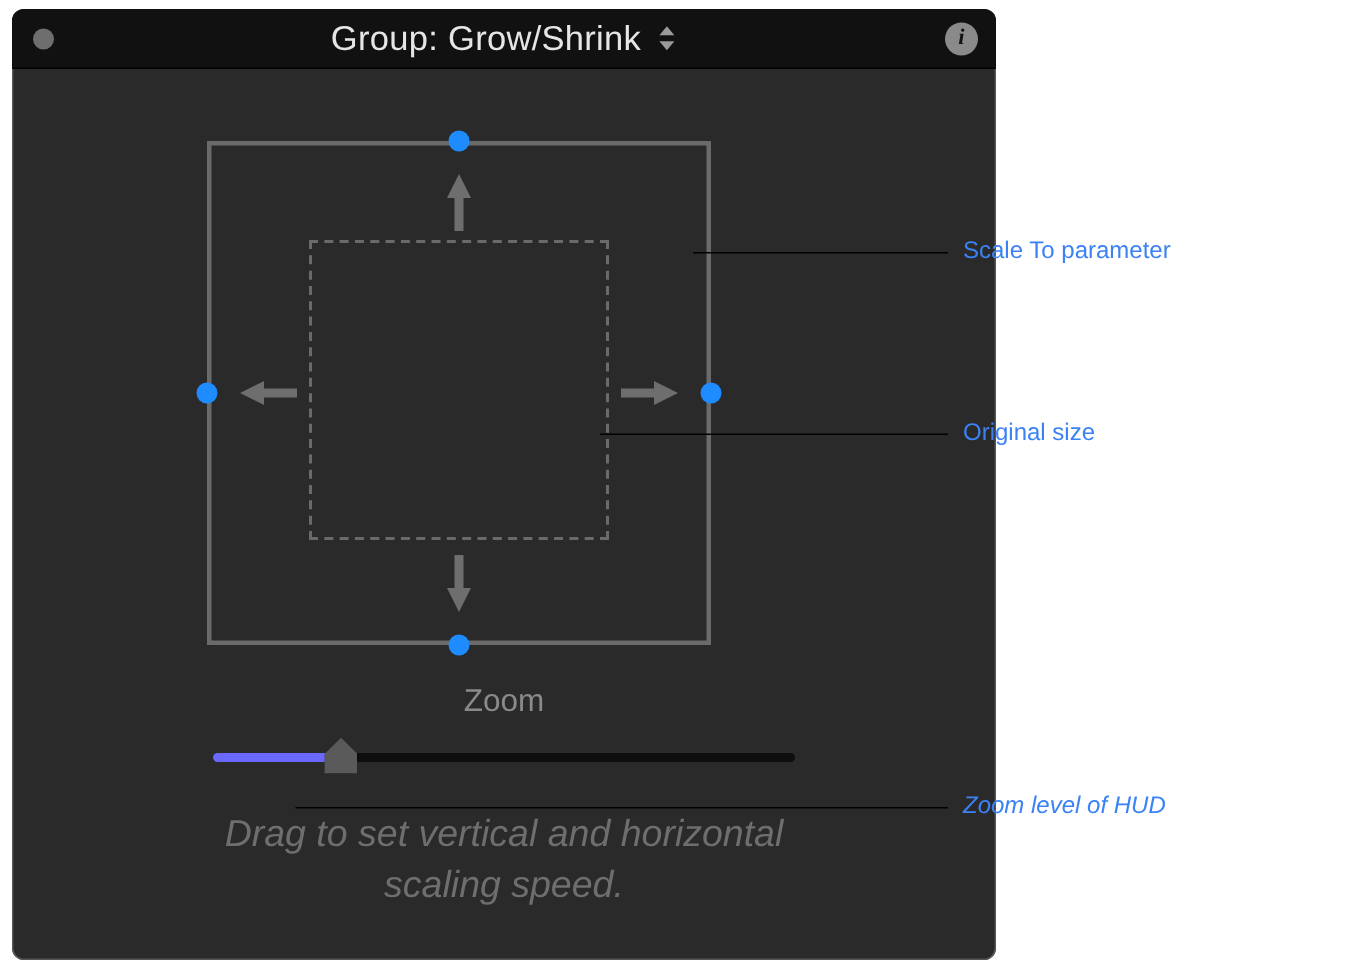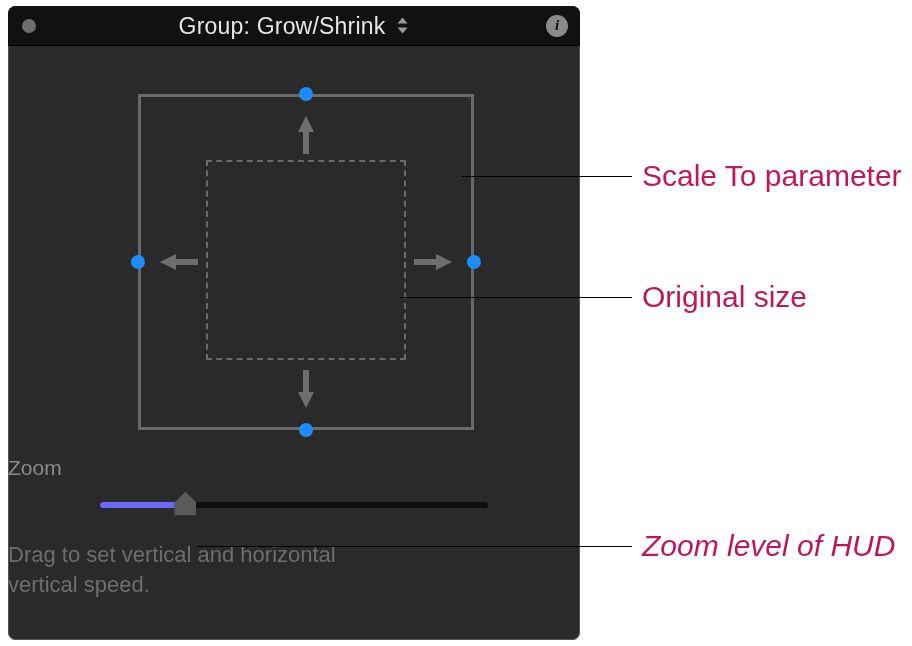--- a/index.html
+++ b/index.html
@@ -7,21 +7,21 @@
       width: 912px;
       height: 646px;
       background: #ffffff;
       font-family: -apple-system, "Helvetica Neue", Arial, sans-serif;
       position: relative;
     }
     .hud {
       position: absolute;
       left: 8px;
       top: 6px;
-      width: 572px;
+      width: 656px;
       height: 634px;
       background: #2a2a2a;
       border-radius: 8px;
       box-shadow: 0 0 0 1px #555 inset;
       overflow: hidden;
     }
     .hud-header {
       height: 40px;
       background: #111;
       display: flex;
@@ -110,32 +110,33 @@
       position: absolute;
       color: #6e6e6e;
     }
     .arrow svg { display: block; }
     .arrow.up   { left: 288px; top: 68px; }
     .arrow.down { left: 288px; top: 324px; }
     .arrow.left { left: 150px; top: 206px; }
     .arrow.right{ left: 406px; top: 206px; }
 
     .zoom-section {
-      text-align: left;
+      text-align: center;
       color: #8a8a8a;
     }
     .zoom-label {
       font-size: 21px;
       margin-bottom: 10px;
     }
     .hint {
-      font-size: 22px;
+      font-size: 25px;
       line-height: 1.35;
       color: #6e6e6e;
       margin-top: 20px;
+      font-style: italic;
     }
 
     .slider-wrap {
       position: relative;
       margin: 0 auto;
       width: 388px;
       height: 30px;
     }
     .slider-track {
       position: absolute;
@@ -161,22 +162,22 @@
       width: 22px;
       height: 24px;
       background: #5a5a5a;
       clip-path: polygon(50% 0, 100% 45%, 100% 100%, 0 100%, 0 45%);
       box-shadow: 0 1px 1px rgba(0,0,0,0.6);
     }
 
     
     .annot {
       position: absolute;
-      color: #be185d;
-      font-size: 30px;
+      color: #3b82f6;
+      font-size: 16px;
       font-family: -apple-system, "Helvetica Neue", Arial, sans-serif;
     }
     .annot .line {
       position: absolute;
       height: 1px;
       background: #000;
       top: 50%;
       right: 100%;
       margin-right: 10px;
     }
@@ -239,21 +240,21 @@
   <div class="zoom-section">
     <div class="zoom-label">Zoom</div>
     <div class="slider-wrap">
       <div class="slider-track">
         <div class="slider-fill" id="slider-fill" style="width: 22%;"></div>
       </div>
       <div class="slider-thumb" id="slider-thumb" style="left: 22%;"></div>
     </div>
     <div class="hint">
       <span>Drag to set vertical and horizontal</span><br>
-      <span>vertical speed.</span>
+      <span>scaling speed.</span>
     </div>
   </div>
 </div>
 
 <div class="annot annot-1">
   <div class="line"></div>
   <span>Scale To parameter</span>
 </div>
 <div class="annot annot-2">
   <div class="line"></div>

